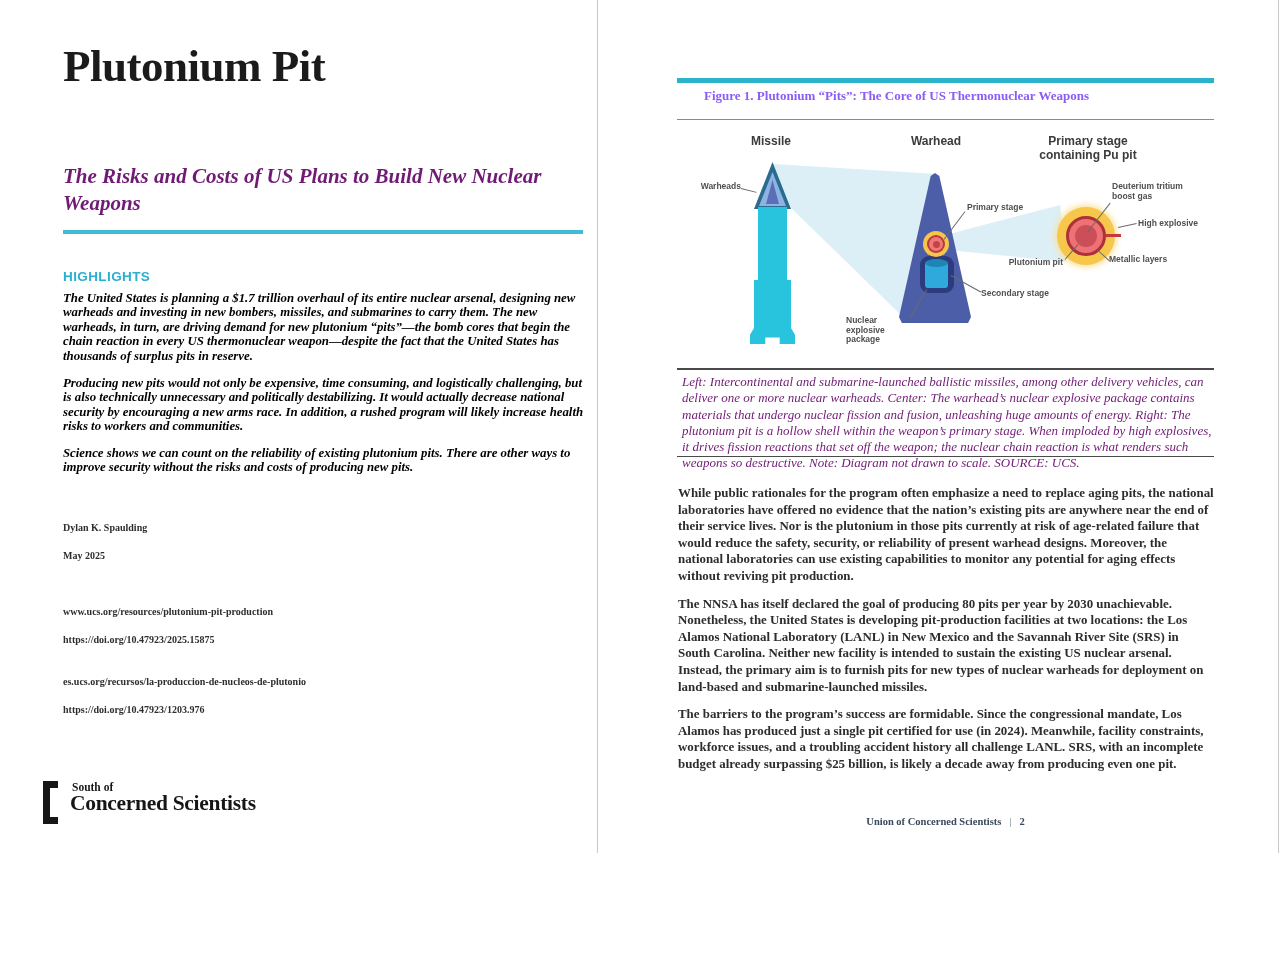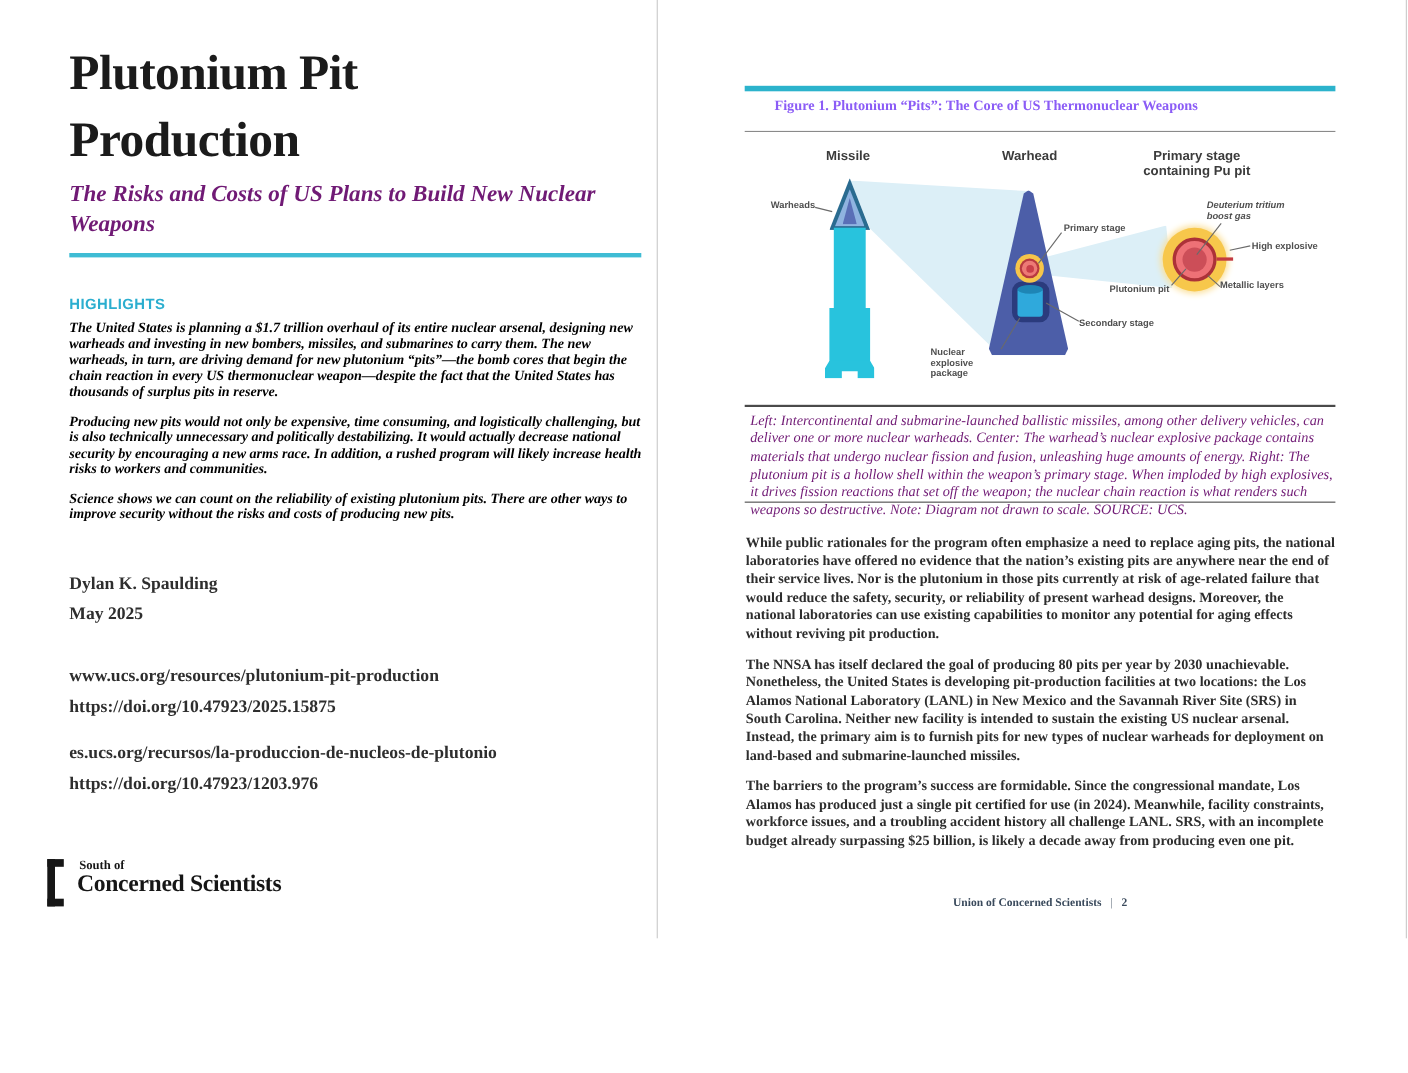--- a/index.html
+++ b/index.html
@@ -8,21 +8,21 @@
   #canvas { position:relative; width:1280px; height:975px; background:#ffffff; overflow:hidden;padding-left:24px; }
 
   .vline { position:absolute; top:0; width:1px; height:853px; background:#c9c9c9; }
 
   
   .doc-title { position:absolute; left:63px; top:36px; font-size:45px; line-height:61px; font-weight:700; letter-spacing:-0.5px; color:#1b1b1b; }
   .doc-subtitle { position:absolute; left:63px; top:163px; width:505px; font-size:21px; line-height:27px; font-style:italic; font-weight:600; color:#701a75; }
   .title-rule { position:absolute; left:63px; top:230px; width:520px; height:4px; background:#3fbcd4; }
   .hl-head { position:absolute; left:63px; top:269px; font-family:"Liberation Sans","DejaVu Sans",sans-serif; font-size:13.5px; font-weight:700; letter-spacing:0.4px; color:#2baecf; }
   .hl-p { position:absolute; left:63px; width:527px; font-size:12.8px; line-height:14.4px; font-weight:700; font-style:italic; color:#000000; }
-  .meta-line { position:absolute; left:63px; font-size:16px; font-weight:700; color:#2e2e2e; }
+  .meta-line { position:absolute; left:63px; font-size:10px; font-weight:700; color:#2e2e2e; }
 
   
   .logo-bracket { position:absolute; left:43px; top:781px; width:15px; height:43px; border-left:7px solid #161616; border-top:7px solid #161616; border-bottom:7px solid #161616; }
   .logo-top { position:absolute; left:72px; top:781px; font-size:11.5px; font-weight:700; color:#161616; }
   .logo-bottom { position:absolute; left:70px; top:791px; font-size:21.5px; font-weight:700; letter-spacing:-0.3px; color:#161616; }
 
   
   .fig-bar { position:absolute; left:677px; top:78px; width:537px; height:5px; background:#2cb3cc; }
   .fig-title { position:absolute; left:704px; top:88px; font-size:13px; font-weight:700; color:#8b5cf6; }
   .fig-topline { position:absolute; left:677px; top:119px; width:537px; height:1px; background:#8a8a8a; }
@@ -47,21 +47,20 @@
 <body>
 
 <div id="canvas">
 
   <div class="vline" style="left:597px;"></div>
   <div class="vline" style="left:1278px;"></div>
 
   <div>
     <h1 class="doc-title">
       <span style="display:block">Plutonium Pit</span>
-      <span style="display:block">Production</span>
     </h1>
     <div class="doc-subtitle">The Risks and Costs of US Plans to Build New Nuclear Weapons</div>
     <div class="title-rule"></div>
 
     <div class="hl-head">HIGHLIGHTS</div>
     <div class="hl-p" style="top:291px;">The United States is planning a $1.7 trillion overhaul of its entire nuclear arsenal, designing new warheads and investing in new bombers, missiles, and submarines to carry them. The new warheads, in turn, are driving demand for new plutonium “pits”—the bomb cores that begin the chain reaction in every US thermonuclear weapon—despite the fact that the United States has thousands of surplus pits in reserve.</div>
     <div class="hl-p" style="top:376px;">Producing new pits would not only be expensive, time consuming, and logistically challenging, but is also technically unnecessary and politically destabilizing. It would actually decrease national security by encouraging a new arms race. In addition, a rushed program will likely increase health risks to workers and communities.</div>
     <div class="hl-p" style="top:446px;">Science shows we can count on the reliability of existing plutonium pits. There are other ways to improve security without the risks and costs of producing new pits.</div>
 
     <div class="meta-line" style="top:522px;">Dylan K. Spaulding</div>
@@ -123,21 +122,21 @@
       <div class="pline" style="left:233px;top:197px;width:33px;transform:rotate(-59deg);"></div>
       <div class="pline" style="left:411px;top:111px;width:36px;transform:rotate(-52deg);"></div>
       <div class="pline" style="left:441px;top:107px;width:19px;transform:rotate(-12deg);"></div>
       <div class="pline" style="left:421px;top:130px;width:15px;transform:rotate(42deg);"></div>
       <div class="pline" style="left:388px;top:139px;width:20px;transform:rotate(-49deg);"></div>
 
       <div class="dg-label" style="left:18px;top:62px;width:46px;text-align:right;">Warheads</div>
       <div class="dg-label" style="left:290px;top:83px;">Primary stage</div>
       <div class="dg-label" style="left:304px;top:169px;">Secondary stage</div>
       <div class="dg-label" style="left:169px;top:196px;width:72px;">Nuclear explosive package</div>
-      <div class="dg-label" style="left:420px;top:62px;width:78px;font-style:italic;">Deuterium tritium boost gas</div>
+      <div class="dg-label" style="left:435px;top:62px;width:78px;">Deuterium tritium boost gas</div>
       <div class="dg-label" style="left:461px;top:99px;white-space:nowrap;">High explosive</div>
       <div class="dg-label" style="left:432px;top:135px;white-space:nowrap;">Metallic layers</div>
       <div class="dg-label" style="left:328px;top:138px;width:58px;text-align:right;white-space:nowrap;">Plutonium pit</div>
     </div>
 
     <div class="cap-topline"></div>
     <div class="fig-caption">Left: Intercontinental and submarine-launched ballistic missiles, among other delivery vehicles, can deliver one or more nuclear warheads. Center: The warhead’s nuclear explosive package contains materials that undergo nuclear fission and fusion, unleashing huge amounts of energy. Right: The plutonium pit is a hollow shell within the weapon’s primary stage. When imploded by high explosives, it drives fission reactions that set off the weapon; the nuclear chain reaction is what renders such weapons so destructive. Note: Diagram not drawn to scale. SOURCE: UCS.</div>
     <div class="cap-botline"></div>
 
     <div class="body-col">

